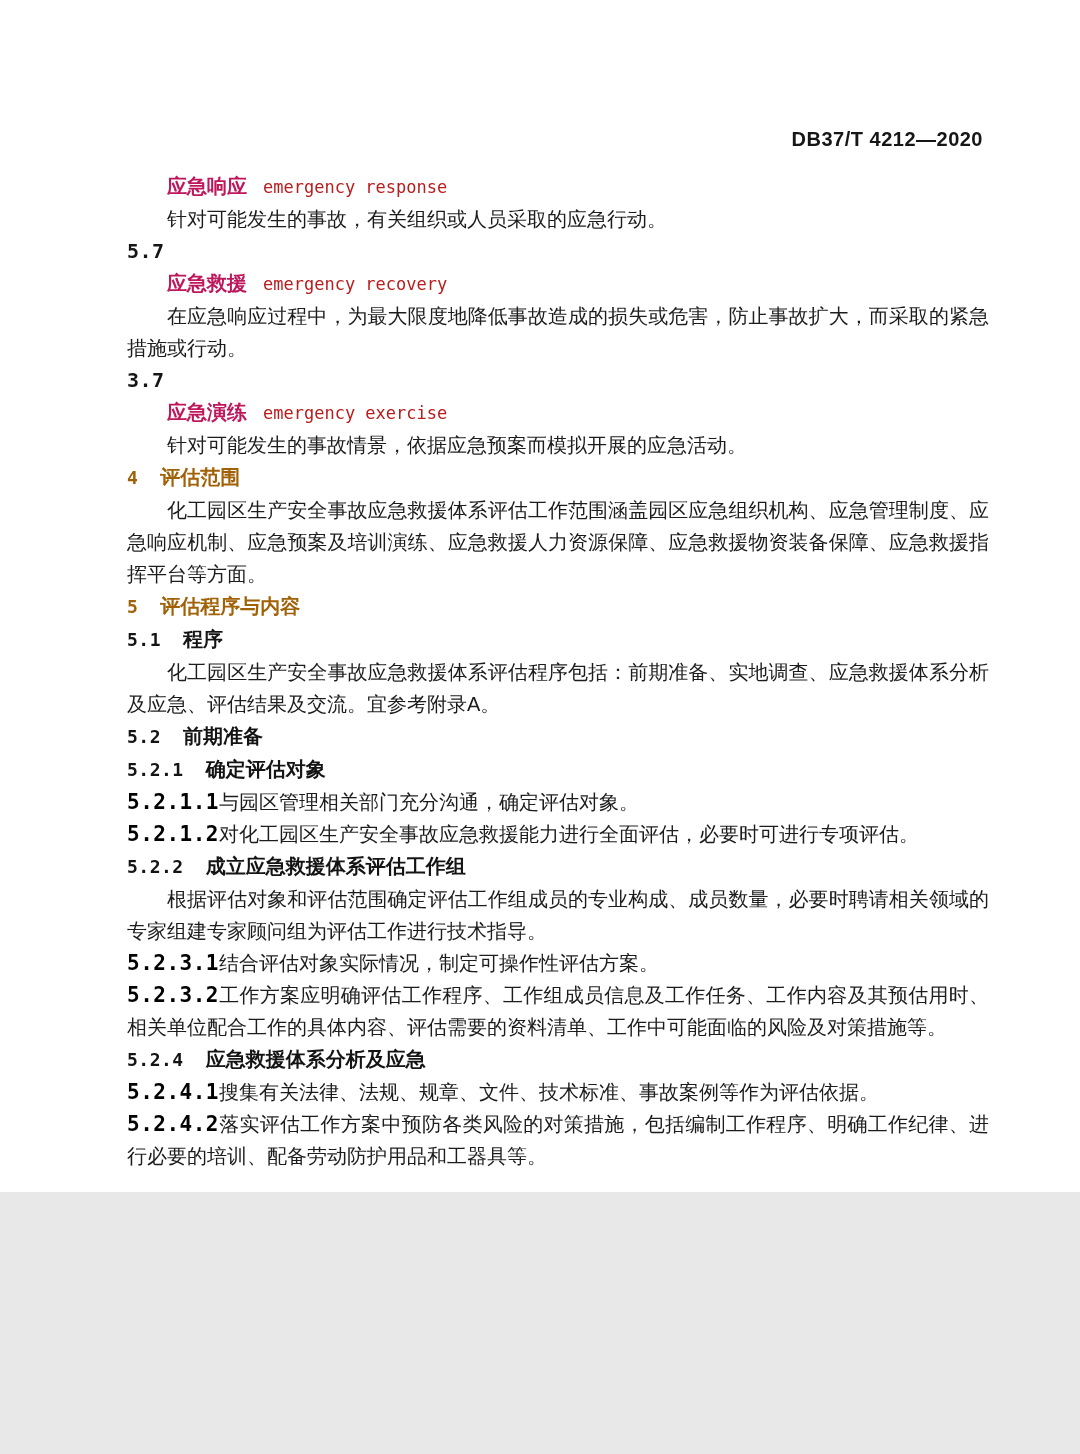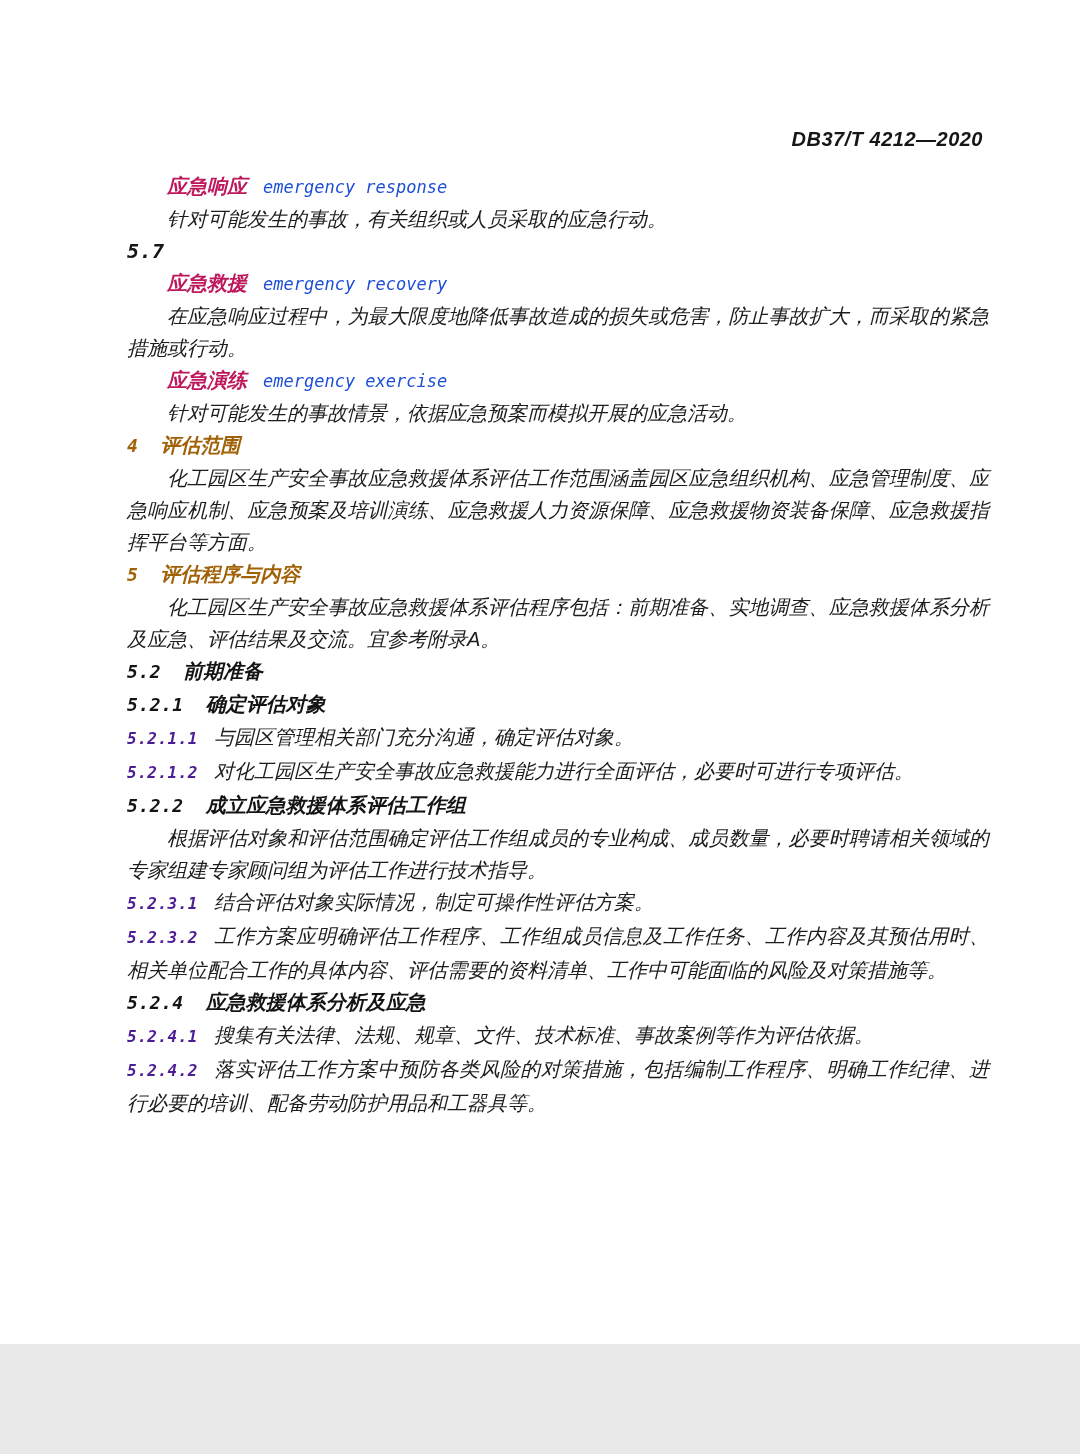--- a/index.html
+++ b/index.html
@@ -3,27 +3,26 @@
 <meta charset="utf-8">
 <style>
   html, body {
     margin: 0;
     padding: 0;
     background: #e8e8e8;
   }
   .page {
     position: relative;
     width: 1080px;
-    height: 1344px;
+    height: 1192px;
     margin: 0 auto;
     background: #ffffff;
     overflow: hidden;
     color: #1c1c1c;
     font-family: "Liberation Sans", sans-serif;
-    font-style: italic;
   }
   .doc-number {
     position: absolute;
     top: 128px;
     right: 97px;
     font-family: "Liberation Sans", sans-serif;
     font-weight: bold;
     font-size: 20px;
     letter-spacing: 0.5px;
     color: #161616;
@@ -49,21 +48,21 @@
     white-space: nowrap;
   }
   .term-zh {
     font-weight: bold;
     color: #be185d;
   }
   .term-en {
     font-family: "DejaVu Sans Mono", monospace;
     font-size: 17px;
     margin-left: 16px;
-    color: #1d4ed8;
+    color: #b91c1c;
   }
   .def {
     text-indent: 2em;
   }
   .term-num {
     margin: 11px 0 8px;
     font-family: "DejaVu Sans Mono", monospace;
     font-size: 18px;
     font-weight: bold;
     letter-spacing: 0.5px;
@@ -90,25 +89,25 @@
     margin-right: 22px;
   }
   .para {
     text-indent: 2em;
   }
   .clause {
     text-align: justify;
   }
   .c-num {
     font-family: "DejaVu Sans Mono", monospace;
-    font-size: 16px;
+    font-size: 21px;
     font-weight: bold;
     letter-spacing: 0.5px;
-    margin-right: 16px;
-    color: #4c1d95;
+    margin-right: 0;
+    color: #000000;
   }
   .page-number {
     position: absolute;
     top: 1392px;
     right: 115px;
     font-family: "Liberation Serif", serif;
     font-size: 21px;
     color: #2a2a2a;
   }
 </style>
@@ -121,28 +120,30 @@
 
   <div class="content">
 
     <p class="term-line"><span class="term-zh">应急响应</span><span class="term-en">emergency response</span></p>
     <p class="def">针对可能发生的事故，有关组织或人员采取的应急行动。</p>
 
     <p class="term-num">5.7</p>
     <p class="term-line"><span class="term-zh">应急救援</span><span class="term-en">emergency recovery</span></p>
     <p class="def">在应急响应过程中，为最大限度地降低事故造成的损失或危害，防止事故扩大，而采取的紧急措施或行动。</p>
 
+    <p class="term-num">3.7</p>
     <p class="term-line"><span class="term-zh">应急演练</span><span class="term-en">emergency exercise</span></p>
     <p class="def">针对可能发生的事故情景，依据应急预案而模拟开展的应急活动。</p>
 
     <h2 class="sec-h"><span class="h-num">4</span><span>评估范围</span></h2>
     <p class="para">化工园区生产安全事故应急救援体系评估工作范围涵盖园区应急组织机构、应急管理制度、应急响应机制、应急预案及培训演练、应急救援人力资源保障、应急救援物资装备保障、应急救援指挥平台等方面。</p>
 
     <h2 class="sec-h"><span class="h-num">5</span><span>评估程序与内容</span></h2>
 
+    <h3 class="sub-h"><span class="h-num">5.1</span><span>程序</span></h3>
     <p class="para">化工园区生产安全事故应急救援体系评估程序包括：前期准备、实地调查、应急救援体系分析及应急、评估结果及交流。宜参考附录A。</p>
 
     <h3 class="sub-h"><span class="h-num">5.2</span><span>前期准备</span></h3>
 
     <h4 class="sub-h"><span class="h-num">5.2.1</span><span>确定评估对象</span></h4>
 
     <p class="clause"><span class="c-num">5.2.1.1</span><span>与园区管理相关部门充分沟通，确定评估对象。</span></p>
     <p class="clause"><span class="c-num">5.2.1.2</span><span>对化工园区生产安全事故应急救援能力进行全面评估，必要时可进行专项评估。</span></p>
 
     <h4 class="sub-h"><span class="h-num">5.2.2</span><span>成立应急救援体系评估工作组</span></h4>

